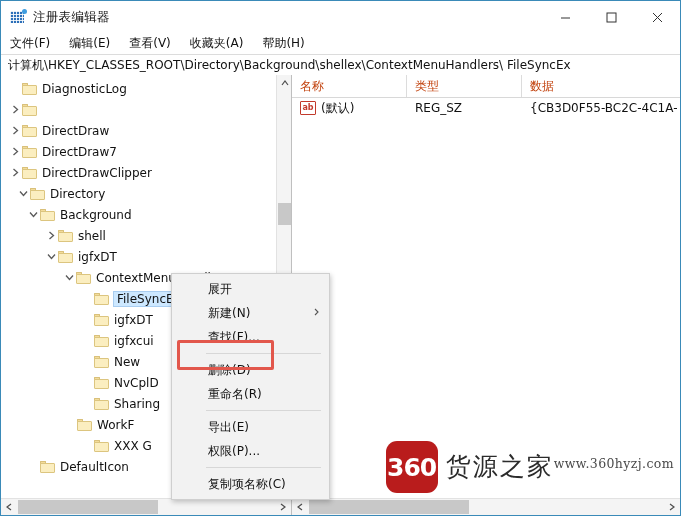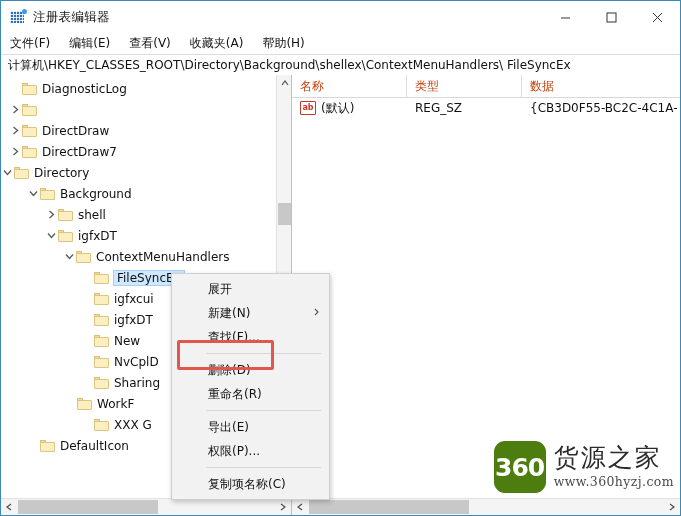--- a/index.html
+++ b/index.html
@@ -182,26 +182,26 @@
     position:absolute;left:176px;top:339px;width:97px;height:30px;
     border:3px solid #e2574c;border-radius:2px;z-index:40;
     box-sizing:border-box;pointer-events:none;
   }
   
   .watermark{
     position:absolute;right:6px;bottom:22px;z-index:50;
     display:flex;align-items:center;
   }
   .wm-logo{
-    width:52px;height:52px;background:#4d7c0f;border-radius:11px;
+    width:52px;height:52px;background:#b91c1c;border-radius:11px;
     display:flex;align-items:center;justify-content:center;
     color:#ffffff;font-size:25px;font-weight:bold;letter-spacing:-1px;
     font-family:"DejaVu Sans","Liberation Sans",sans-serif;
   }
-  .wm-txt{margin-left:8px;display:flex;flex-direction:column;justify-content:center;}
+  .wm-txt{margin-left:8px;display:flex;flex-direction:row;justify-content:center;}
   .wm-cn{
     font-size:25px;color:#2b2b2b;letter-spacing:2px;line-height:1.05;
     font-family:"DejaVu Serif","Liberation Serif",serif;
   }
   .wm-url{
     font-size:12.5px;color:#4a4a4a;letter-spacing:.4px;margin-top:2px;
     font-family:"DejaVu Serif","Liberation Serif",serif;
   }
 </style>
 </head>
@@ -287,21 +287,33 @@
               <svg width="7" height="9" viewBox="0 0 7 9">
                 <polyline points="1.5,1 5.5,4.5 1.5,8" fill="none" stroke="#5a5a5a" stroke-width="1.3"></polyline>
               </svg>
             </div>
             <div class="folder">
               <div class="tab"></div>
               <div class="bod"></div>
             </div>
             <span class="tlabel">DirectDraw7</span>
           </div>
-          <div class="trow" style="padding-left: 0;">
+          <div class="trow" style="padding-left: 8px;">
+            <div class="chev closed">
+              <svg width="7" height="9" viewBox="0 0 7 9">
+                <polyline points="1.5,1 5.5,4.5 1.5,8" fill="none" stroke="#5a5a5a" stroke-width="1.3"></polyline>
+              </svg>
+            </div>
+            <div class="folder">
+              <div class="tab"></div>
+              <div class="bod"></div>
+            </div>
+            <span class="tlabel">DirectDrawClipper</span>
+          </div>
+          <div class="trow" style="padding-left: 16px;">
             <div class="chev open">
               <svg width="9" height="7" viewBox="0 0 9 7">
                 <polyline points="1,1.5 4.5,5.5 8,1.5" fill="none" stroke="#5a5a5a" stroke-width="1.3"></polyline>
               </svg>
             </div>
             <div class="folder">
               <div class="tab"></div>
               <div class="bod"></div>
             </div>
             <span class="tlabel">Directory</span>
@@ -361,29 +373,29 @@
               <div class="bod"></div>
             </div>
             <span class="tlabel">FileSyncEx</span>
           </div>
           <div class="trow" style="padding-left: 80px;">
             <div class="chev none"></div>
             <div class="folder">
               <div class="tab"></div>
               <div class="bod"></div>
             </div>
+            <span class="tlabel">igfxDT</span>
+          </div>
+          <div class="trow" style="padding-left: 80px;">
+            <div class="chev none"></div>
+            <div class="folder">
+              <div class="tab"></div>
+              <div class="bod"></div>
+            </div>
             <span class="tlabel">igfxcui</span>
-          </div>
-          <div class="trow" style="padding-left: 80px;">
-            <div class="chev none"></div>
-            <div class="folder">
-              <div class="tab"></div>
-              <div class="bod"></div>
-            </div>
-            <span class="tlabel">igfxDT</span>
           </div>
           <div class="trow" style="padding-left: 80px;">
             <div class="chev none"></div>
             <div class="folder">
               <div class="tab"></div>
               <div class="bod"></div>
             </div>
             <span class="tlabel">New</span>
           </div>
           <div class="trow" style="padding-left: 80px;">

